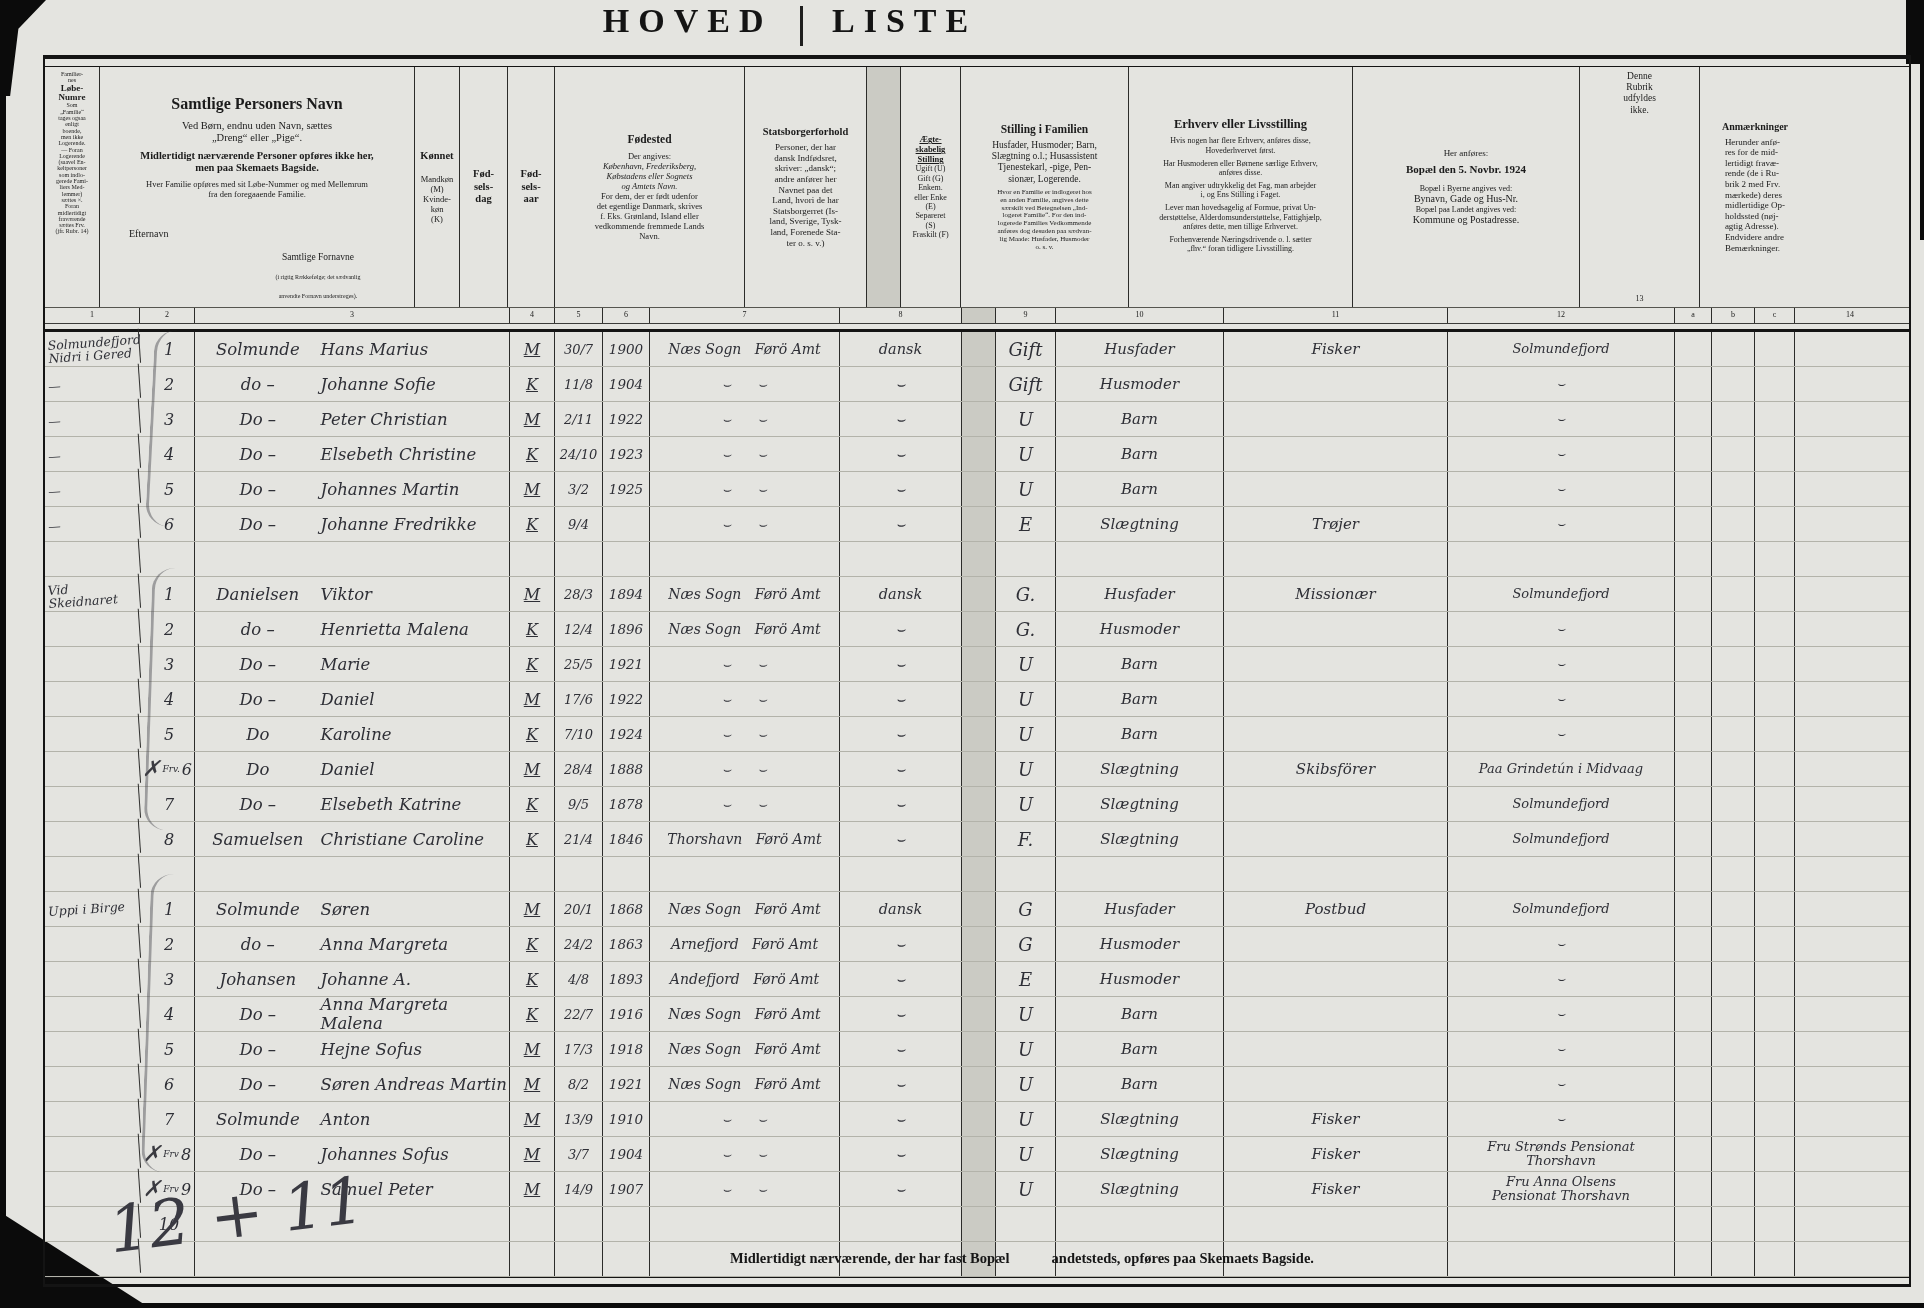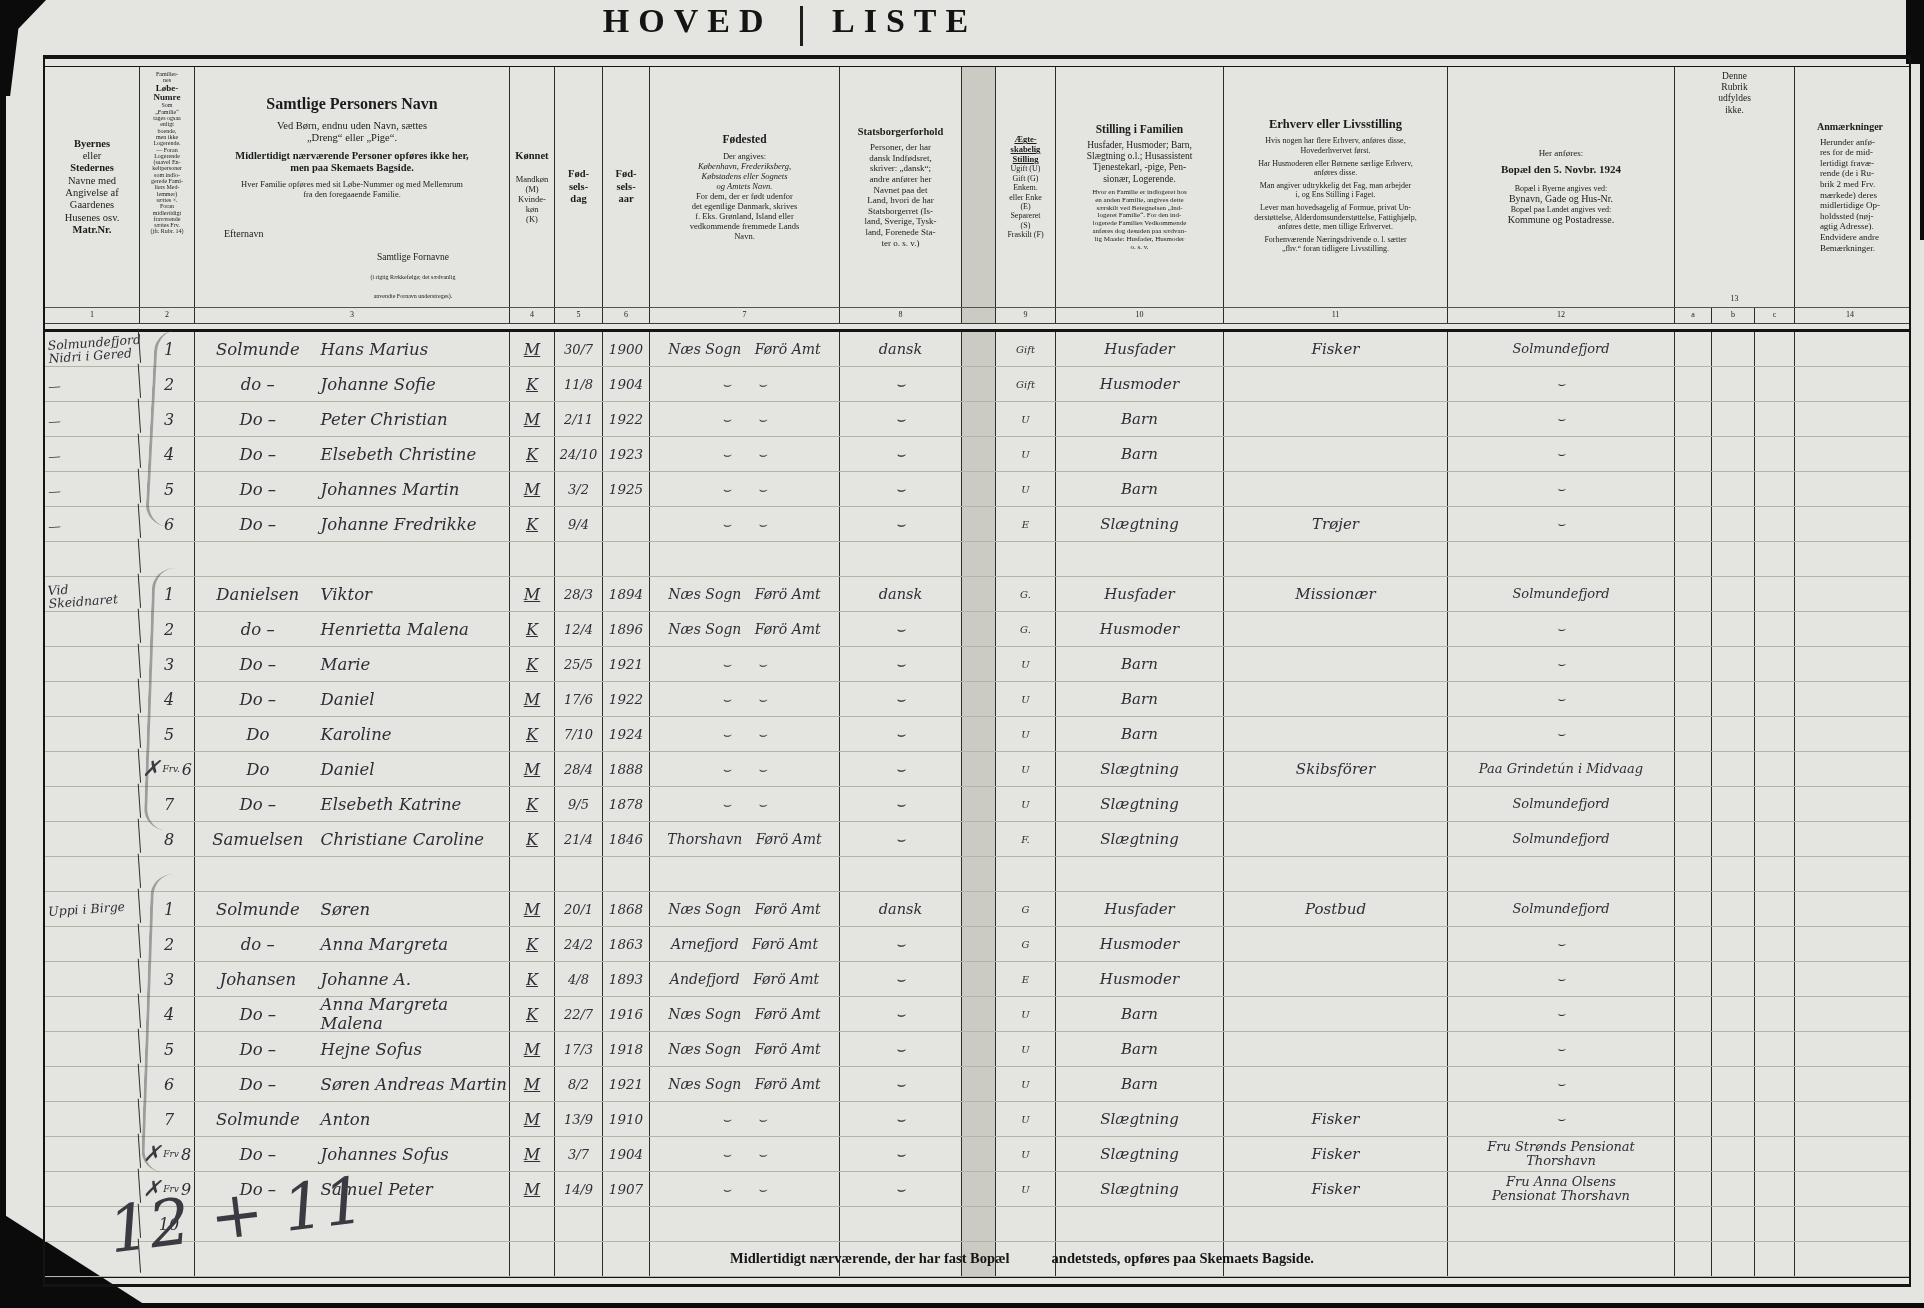--- a/index.html
+++ b/index.html
@@ -84,21 +84,21 @@
   .c-nr .frv{font-size:9px;}
   .c-nr .nr{font-size:16px;}
   .c-name{justify-content:flex-start;}
   .c-name .efternavn{width:40%;text-align:center;font-size:16.5px;}
   .c-name .fornavn{width:60%;text-align:left;font-size:16.5px;}
   .c-kon{font-size:16px;text-decoration:underline;}
   .c-dag{font-size:13px;}
   .c-aar{font-size:13.5px;}
   .c-fod{font-size:14px;white-space:pre;}
   .c-stat{font-size:14.5px;}
-  .c-aegt{font-size:10px;}
+  .c-aegt{font-size:18px;}
   .c-stil{font-size:15px;}
   .c-erh{font-size:15px;}
   .c-bop{font-size:13px;line-height:1.05;white-space:pre-line;text-align:center;}
   
   .brace{position:absolute;width:26px;border-left:3px solid rgba(70,70,78,.45);
          border-radius:22px 0 0 22px;}
   .sum{position:absolute;left:108px;top:1178px;font-family:"DejaVu Serif",serif;font-style:italic;
        font-size:64px;color:#3a3a42;transform:rotate(-7deg);}
   
   .footer{position:absolute;left:60px;top:1250px;width:100%;text-align:center;
@@ -117,30 +117,20 @@
   <div class="corner edge-r"></div>
   <div class="corner edge-b"></div>
   <div class="crease"></div>
 
   <div class="title">HOVED LISTE</div>
 
   <div class="table">
     <div class="dbl"></div>
 
     <div class="hrow">
-      <div class="hc w1 h-c1">
-        <span class="bold">Byernes</span>
-        <span>eller</span>
-        <span class="bold">Stedernes</span>
-        <span>Navne med
-Angivelse af
-Gaardenes
-Husenes osv.</span>
-        <span class="bold">Matr.Nr.</span>
-      </div>
       <div class="hc w2 h-c2">
         <span>Familier-
 nes</span>
         <span class="bold t2">Løbe-
 Numre</span>
         <span>Som
 „Familie“
 tages ogsaa
 enligt
 boende,

